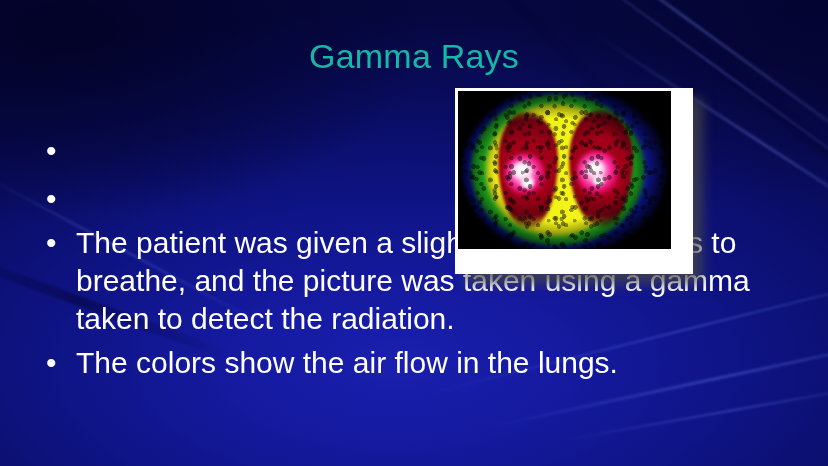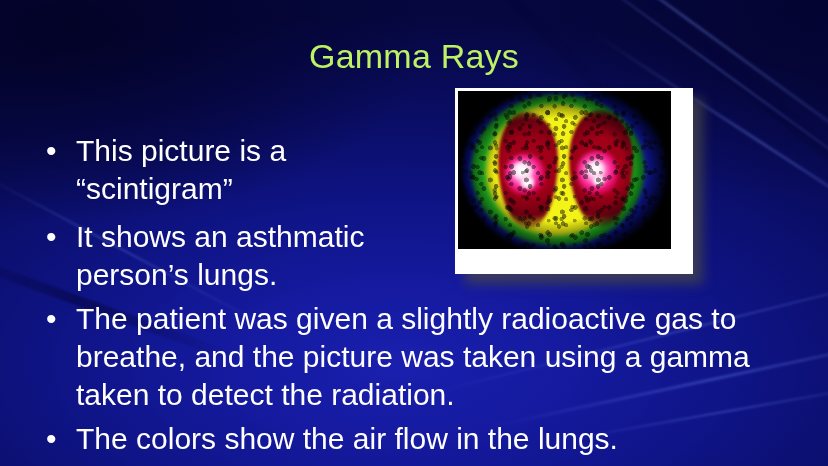--- a/index.html
+++ b/index.html
@@ -52,21 +52,21 @@
   .d3 { width: 300px; height: 14px; top: 10px;  left: 380px; transform: rotate(45deg); }
   .d4 { width: 300px; height: 10px; top: 300px; left: -60px; transform: rotate(20deg); }
 
   
   .title {
     position: absolute;
     top: 36px;
     left: 0;
     width: 828px;
     text-align: center;
-    color: #bef264;
+    color: #14b8a6;
     font-size: 34px;
     line-height: 40px;
     letter-spacing: 0.2px;
     white-space: nowrap;
   }
 
   
   .bullets {
     position: absolute;
     top: 132px;
@@ -246,28 +246,24 @@
     <div class="streak s6"></div>
     <div class="streak s7"></div>
   </div>
 
   <div class="title">Gamma Rays</div>
 
   <div class="bullets">
 
     <div class="bullet narrow b1">
       <span class="dot">•</span>
-      <span class="btext">This picture is a
-“scintigram”</span>
     </div>
 
     <div class="bullet narrow b2">
       <span class="dot">•</span>
-      <span class="btext">It shows an asthmatic
-person’s lungs.</span>
     </div>
 
     <div class="bullet b3">
       <span class="dot">•</span>
       <span class="btext">The patient was given a slightly radioactive gas to breathe, and the picture was taken using a gamma taken to detect the radiation.</span>
     </div>
 
     <div class="bullet b4">
       <span class="dot">•</span>
       <span class="btext">The colors show the air flow in the lungs.</span>

